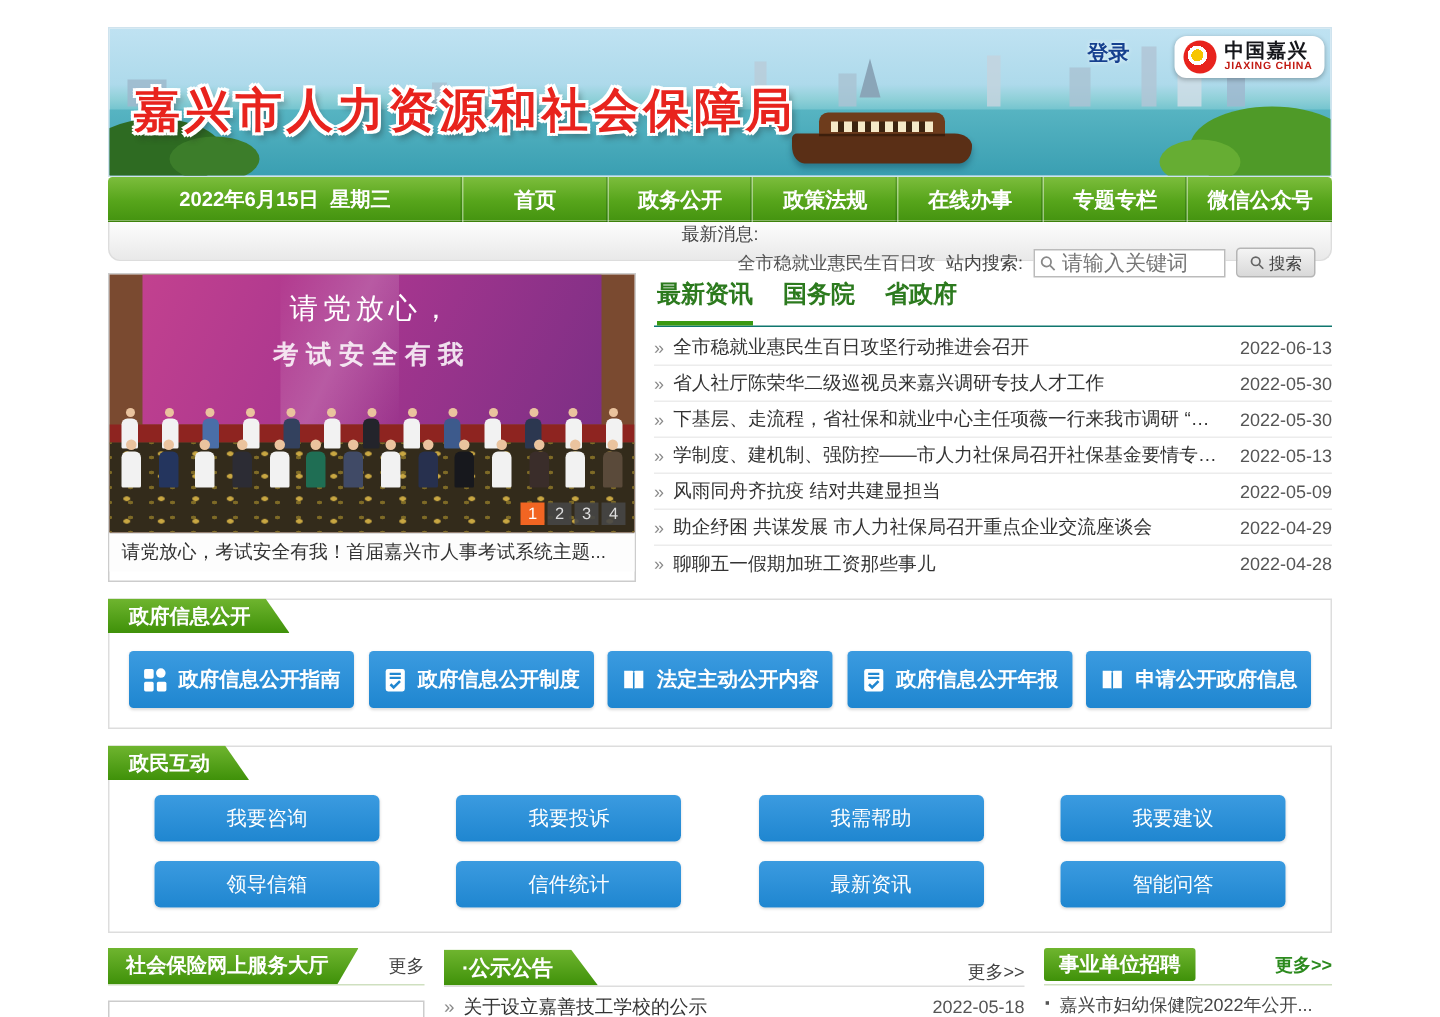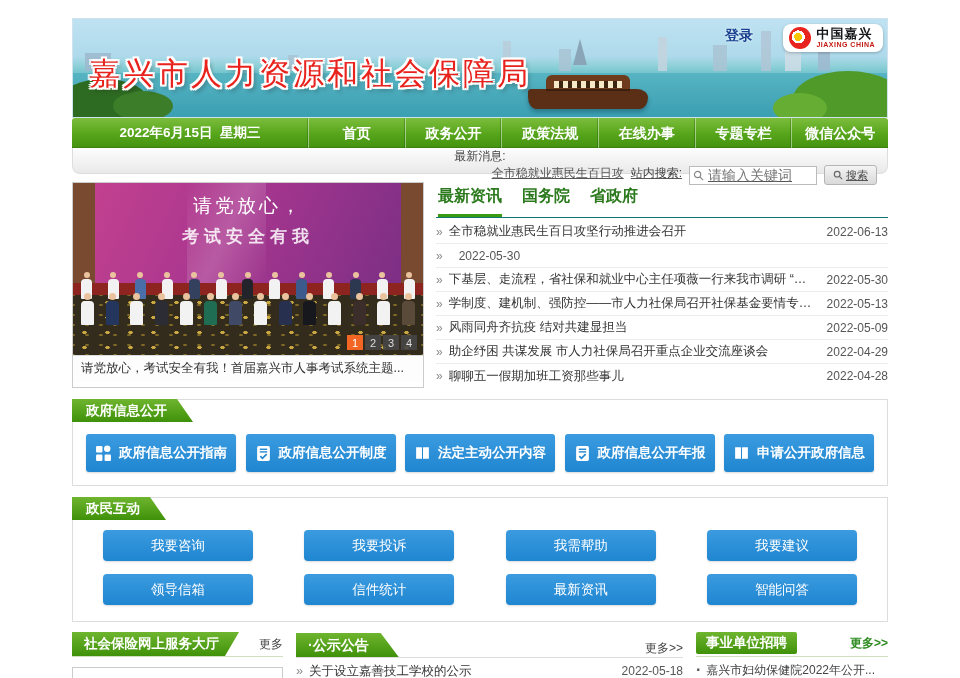--- a/index.html
+++ b/index.html
@@ -28,21 +28,21 @@
   .tree.t1{left:-14px;bottom:-8px;width:90px;height:46px;background:#2e6b22;}
   .tree.t2{left:40px;bottom:-4px;width:60px;height:30px;background:#3c7d2a;}
   .tree.t3{right:-16px;bottom:-10px;width:110px;height:56px;background:#4f9a28;}
   .tree.t4{right:60px;bottom:-6px;width:54px;height:30px;background:#66ad33;}
   .boat { position:absolute; left:455px; bottom:8px; width:120px; height:20px; background:#5a2f16;
     border-radius:4px 14px 10px 10px / 4px 10px 14px 14px; box-shadow:0 3px 4px rgba(0,40,60,.35);}
   .boat:before { content:""; position:absolute; left:18px; top:-14px; width:84px; height:14px;
     background:#6e3c1c; border-radius:6px 6px 0 0; border-bottom:2px solid #3c1f0c;}
   .boat:after { content:""; position:absolute; left:26px; top:-8px; width:68px; height:7px;
     background:repeating-linear-gradient(90deg,#f5e9c8 0 5px,#3c2410 5px 9px);}
-  .banner-title { position:absolute; left:16px; top:34px; font-size:31px; font-weight:normal;
+  .banner-title { position:absolute; left:16px; top:34px; font-size:31px; font-weight:bold;
     letter-spacing:3px; color:#e8231d;
     text-shadow:-2px 0 #fff,2px 0 #fff,0 -2px #fff,0 2px #fff,-2px -2px #fff,2px 2px #fff,-2px 2px #fff,2px -2px #fff,3px 4px 4px rgba(30,30,30,.45);}
   .login { position:absolute; right:134px; top:8px; color:#16408f; font-weight:bold; font-size:14px;
     text-shadow:0 0 3px rgba(255,255,255,.9); cursor:pointer;}
   .logo-box { position:absolute; right:4px; top:5px; background:#fff; border-radius:8px;
     padding:3px 8px 3px 6px; display:flex; align-items:center; gap:5px; box-shadow:0 1px 3px rgba(0,0,0,.25);}
   .logo-ring { width:22px; height:22px; border-radius:50%;
     background:radial-gradient(circle at 42% 45%,#f7c600 0 4px,#ffffff 4px 6.5px,#e8231d 6.5px 11px); }
   .logo-text .cn { font-size:13px; font-weight:bold; color:#15161a; letter-spacing:1px; line-height:14px;}
   .logo-text .en { font-size:7px; color:#c21a12; font-weight:bold; letter-spacing:.5px; line-height:8px;}
@@ -54,21 +54,21 @@
   .nav-item { flex:1; text-align:center; font-size:14px; font-weight:bold; cursor:pointer;
     border-left:1px solid rgba(255,255,255,.45); box-shadow:-1px 0 0 rgba(0,60,0,.25); line-height:30px;}
   .nav-item:first-of-type { border-left:none; box-shadow:none;}
 
   
   .subbar { height:26px; background:linear-gradient(180deg,#fdfdfd,#e9e9e9);
     border:1px solid #ddd; border-top:none; border-radius:0 0 8px 8px;
     display:flex; align-items:center; padding:0 10px; font-size:12px; color:#555;flex-direction:column;}
   .speaker { width:15px; height:15px; margin:0 6px 0 8px; }
   .latest-label { color:#444; }
-  .sub-right { margin-left:auto; display:flex; gap:7px;text-decoration:underline; }
+  .sub-right { margin-left:auto; display:flex; align-items:center; gap:7px; }
   .ticker { color:#555; }
   .search-label { color:#444; }
   .search-input { width:128px; height:19px; border:1px solid #bbb; background:#fff;
     font-size:14px; padding:0 4px 0 18px; color:#333;}
   .search-wrap { position:relative; display:flex; align-items:center;}
   .search-wrap svg { position:absolute; left:4px; }
   .search-btn { height:20px; padding:0 8px; font-size:11px; color:#444;
     background:linear-gradient(180deg,#f4f4f4,#d9d9d9); border:1px solid #b5b5b5; border-radius:3px;
     display:flex; align-items:center; gap:3px; cursor:pointer;}
 
@@ -381,20 +381,21 @@
         <span class="tab">省政府</span>
       </div>
       <div class="news-list">
         <div class="news-item">
           <span class="arrow">»</span>
           <span class="t">全市稳就业惠民生百日攻坚行动推进会召开</span>
           <span class="d">2022-06-13</span>
         </div>
         <div class="news-item">
           <span class="arrow">»</span>
+          <span class="t">省人社厅陈荣华二级巡视员来嘉兴调研专技人才工作</span>
           <span class="d">2022-05-30</span>
         </div>
         <div class="news-item">
           <span class="arrow">»</span>
           <span class="t">下基层、走流程，省社保和就业中心主任项薇一行来我市调研 “国统” 上线情况</span>
           <span class="d">2022-05-30</span>
         </div>
         <div class="news-item">
           <span class="arrow">»</span>
           <span class="t">学制度、建机制、强防控——市人力社保局召开社保基金要情专题学习会</span>

